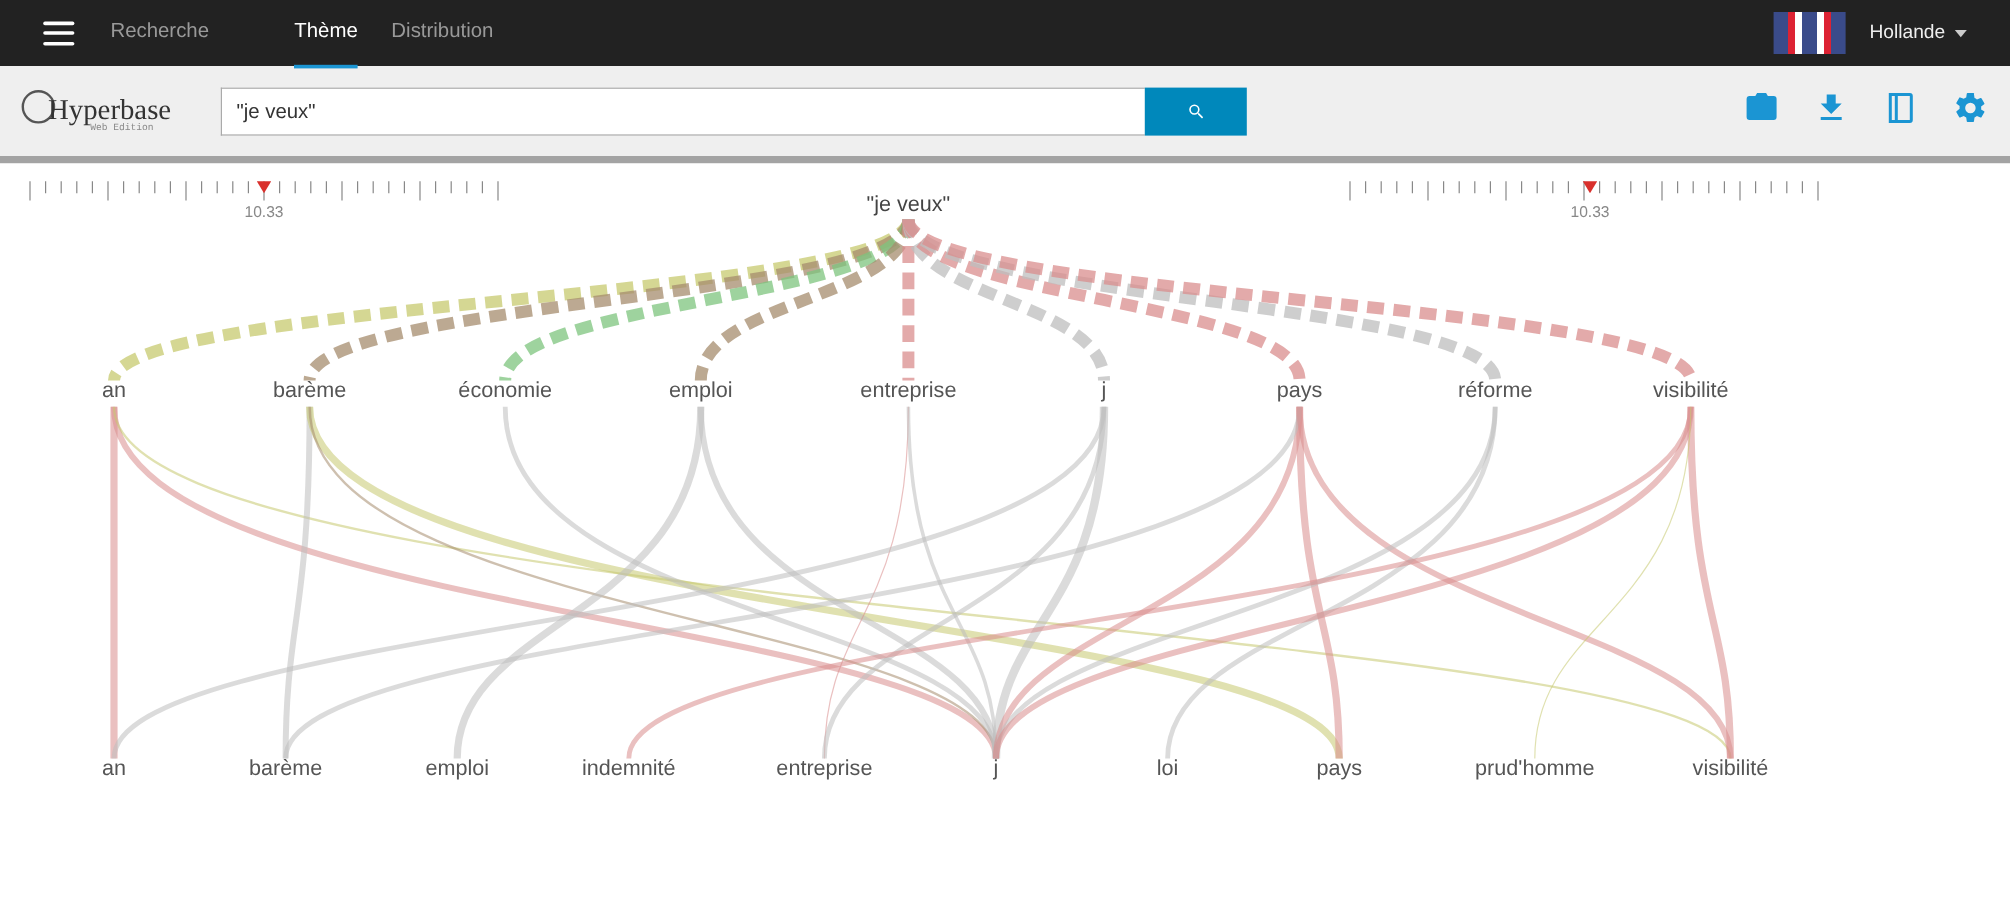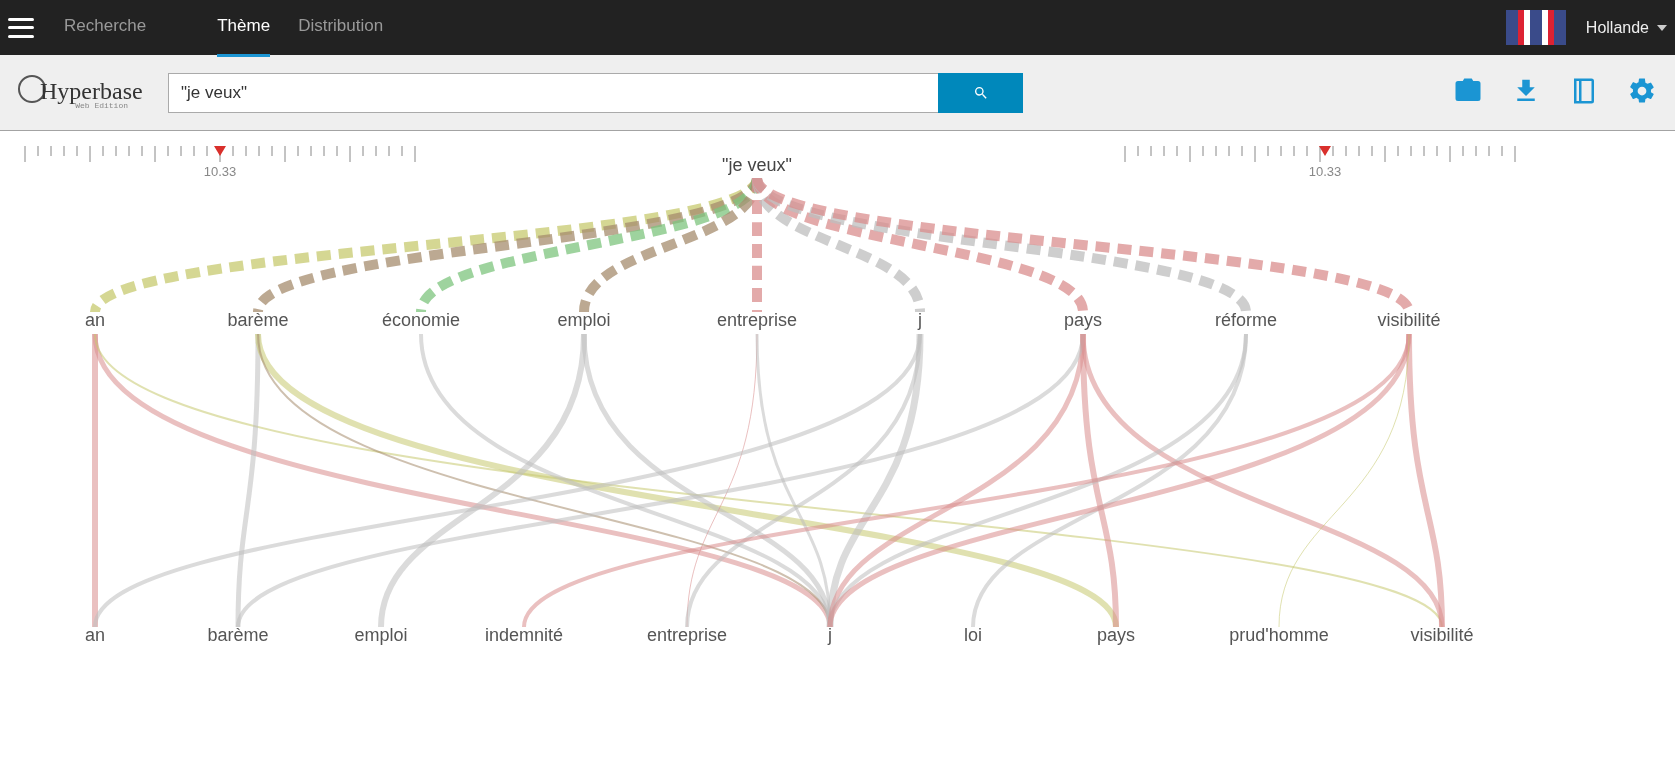--- a/index.html
+++ b/index.html
@@ -1,26 +1,26 @@
 <!DOCTYPE html>
 <html><head>
 <meta charset="utf-8">
 <style>
   html,body{margin:0;padding:0;font-family:"Helvetica Neue",Helvetica,Arial,sans-serif;background:#fff;color:#333;width:1675px;}
-  .topbar{height:55px;background:#222;display:flex;align-items:center;padding:0 8px;color:#aaa;}
+  .topbar{height:55px;background:#222;display:flex;align-items:center;padding:0 36px;color:#aaa;}
   .burger{width:26px;height:20px;display:flex;flex-direction:column;justify-content:space-between;cursor:pointer;}
   .burger span{display:block;height:3px;background:#fff;border-radius:2px;}
   .tabs{display:flex;margin-left:30px;gap:28px;height:100%;align-items:center;}
   .tab{font-size:17px;color:#999;cursor:pointer;height:100%;display:flex;align-items:center;border-bottom:3px solid transparent;}
   .tab.active{color:#fff;border-bottom-color:#1b95d3;margin-left:43px;}
   .spacer{flex:1;}
   .avatar{width:60px;height:35px;background:linear-gradient(90deg,#3a4b8a 0 20%,#d23 20% 30%,#fff 30% 40%,#3a4b8a 40% 60%,#fff 60% 70%,#d23 70% 80%,#3a4b8a 80% 100%);margin-right:20px;}
   .user{color:#eee;font-size:16px;display:flex;align-items:center;gap:8px;cursor:pointer;}
   .caret{width:0;height:0;border-left:5px solid transparent;border-right:5px solid transparent;border-top:6px solid #ccc;}
-  .subbar{height:75px;background:#efefef;border-bottom:1px solid #a3a3a3;display:flex;align-items:center;padding:0 18px;gap:0;}
+  .subbar{height:75px;background:#efefef;border-bottom:6px solid #a3a3a3;display:flex;align-items:center;padding:0 18px;gap:16px;}
   .logo{font-family:Georgia,serif;font-size:24px;color:#333;width:130px;position:relative;}
   .logo .mag{display:inline-block;width:24px;height:24px;border:2px solid #555;border-radius:50%;margin-right:-6px;vertical-align:-4px;}
   .logo .sub{display:block;font-size:8px;color:#888;text-align:right;margin-top:-4px;padding-right:20px;font-family:Liberation Mono, monospace;}
   .search-wrap{display:flex;margin-left:20px;}
   .search{width:745px;height:38px;border:1px solid #aaa;border-right:none;padding:0 12px;font-size:17px;color:#333;outline:none;}
   .search-btn{width:85px;height:40px;background:#0088bb;border:none;color:#fff;font-size:16px;cursor:pointer;display:flex;align-items:center;justify-content:center;}
   .search-btn svg{width:16px;height:16px;fill:#fff;}
   .actions{display:flex;gap:28px;align-items:center;margin-left:auto;}
   .iconbtn{cursor:pointer;color:#1b95d3;}
   .iconbtn svg{width:30px;height:30px;fill:#1b95d3;}

